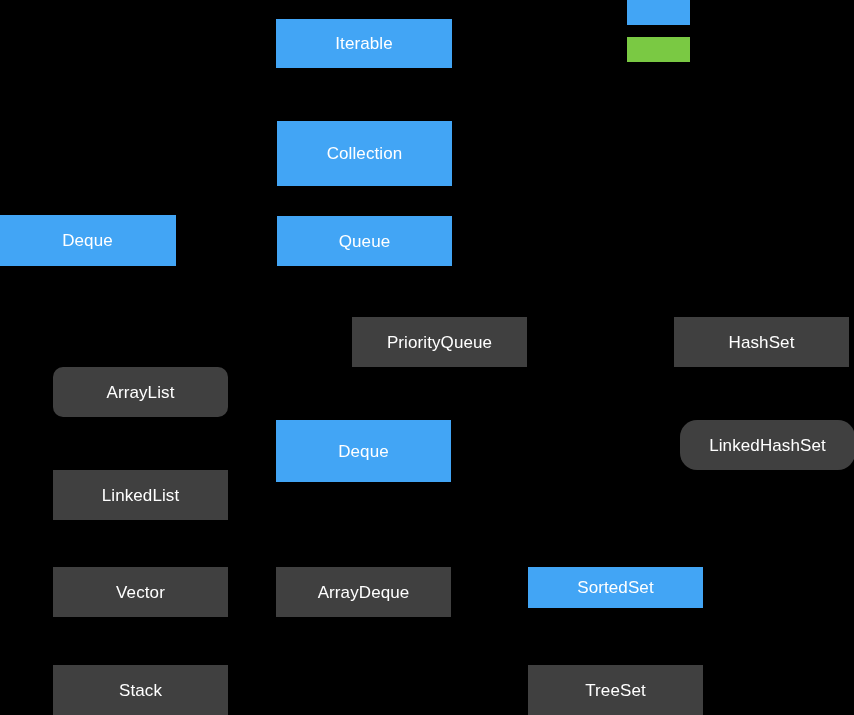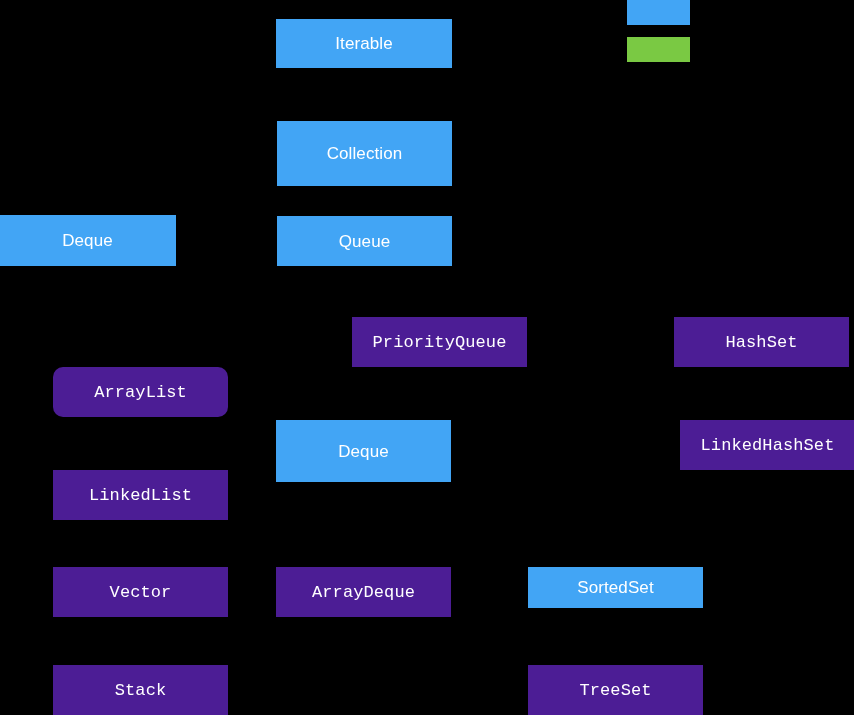--- a/index.html
+++ b/index.html
@@ -31,22 +31,21 @@
     font-weight: 400;
     letter-spacing: 0.1px;
     line-height: 1;
     white-space: nowrap;
     font-family: "Liberation Sans", sans-serif;
   }
   .node.iface {
     background: #42a5f5;
   }
   .node.klass {
-    background: #4c1d95;
-    font-family: Liberation Mono, monospace;
+    background: #404040;
   }
   .legend-swatch {
     position: absolute;
     box-sizing: border-box;
   }
   .legend-swatch.iface { background: #42a5f5; }
   .legend-swatch.klass { background: #7ac943; }
   .legend-label {
     position: absolute;
     color: #ffffff;
@@ -77,21 +76,21 @@
 
 
   <div class="node klass" style="left:352px; top:317px; width:175px; height:50px;">PriorityQueue</div>
 
   <div class="node klass" style="left:674px; top:317px; width:175px; height:50px;">HashSet</div>
 
   <div class="node klass" style="left:53px; top:367px; width:175px; height:50px;border-radius:10px;">ArrayList</div>
 
   <div class="node iface" style="left:276px; top:420px; width:175px; height:62px;">Deque</div>
 
-  <div class="node klass" style="left:680px; top:420px; width:175px; height:50px;">LinkedHashSet</div>
+  <div class="node klass" style="left:680px; top:420px; width:175px; height:50px;border-radius:17px;">LinkedHashSet</div>
 
   <div class="node klass" style="left:53px; top:470px; width:175px; height:50px;">LinkedList</div>
 
   <div class="node klass" style="left:53px; top:567px; width:175px; height:50px;">Vector</div>
 
   <div class="node klass" style="left:276px; top:567px; width:175px; height:50px;">ArrayDeque</div>
 
   <div class="node iface" style="left:528px; top:567px; width:175px; height:41px;">SortedSet</div>
 
   <div class="node klass" style="left:53px; top:665px; width:175px; height:51px;text-align:right;">Stack</div>

